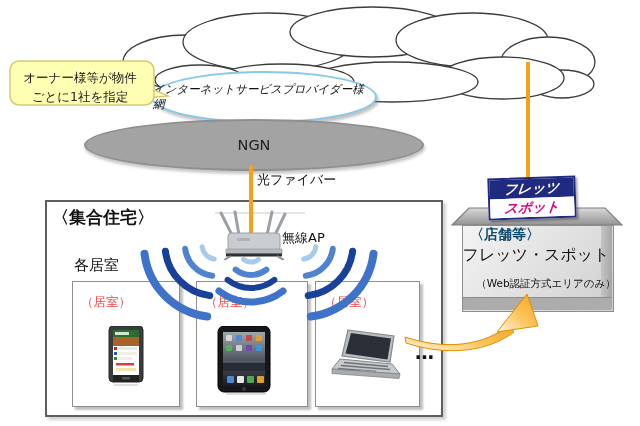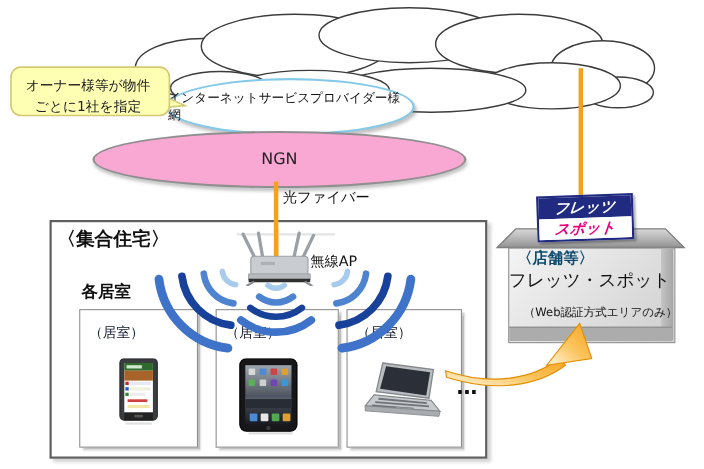--- a/index.html
+++ b/index.html
@@ -9,41 +9,41 @@
   .lbl{white-space:nowrap;}
   
   .cloud-label{left:300px;top:37px;width:110px;text-align:center;font-size:13.5px;color:#222;}
   
   .oline{width:4px;background:#F7A11B;}
   .fiber-line{left:249px;top:165px;height:74px;}
   .spot-line{left:526px;top:62px;height:118px;}
   
   .isp{left:151px;top:71px;width:222px;height:48px;border-radius:50%;background:#fff;
        border:2.5px solid #85C9E9;box-shadow:2px 3px 3px rgba(120,120,120,.45);
-       display:flex;align-items:center;justify-content:center;}
+       display:flex;align-items:center;justify-content:center;font-style:italic;}
   .isp span{font-size:11.5px;color:#111;}
   
-  .ngn{left:84px;top:119px;width:336px;height:48px;border-radius:50%;background:#f9a8d4;
+  .ngn{left:84px;top:119px;width:336px;height:48px;border-radius:50%;background:#a3a3a3;
        border:2.5px solid #8F8F8F;box-shadow:1px 3px 3px rgba(110,110,110,.4);
        display:flex;align-items:center;justify-content:center;}
   .ngn span{font-size:14.5px;color:#222;}
   .fiber-label{left:257px;top:171px;font-size:13px;color:#111;}
   
   .callout-text{left:12px;top:68px;width:136px;text-align:center;font-size:12.5px;line-height:1.55;color:#222;}
   
   .apartment{left:45px;top:200px;width:394px;height:213px;border:2px solid #5F5F5F;background:#fff;
              box-shadow:3px 3px 3px rgba(0,0,0,.18);}
   .apt-title{left:52px;top:206px;font-size:17px;font-weight:bold;color:#111;}
-  .rooms-heading{left:74px;top:256px;font-size:15px;font-weight:bold;color:#111;}
+  .rooms-heading{left:74px;top:256px;font-size:15px;font-weight:normal;color:#111;}
   .room{top:281px;height:124px;background:#fff;border:1.5px solid #8F8F8F;
         box-shadow:3px 3px 2px rgba(0,0,0,.25);}
   .room1{left:72px;width:106px;}
   .room2{left:196px;width:110px;}
   .room3{left:315px;width:103px;}
-  .room-label{position:absolute;left:8px;top:12px;font-size:12.5px;color:#0f172a;}
+  .room-label{position:absolute;left:8px;top:12px;font-size:12.5px;color:#ef4444;}
   .ap-label{left:282px;top:229px;font-size:13px;color:#111;}
   .dots{left:415px;top:341px;width:28px;font-size:19px;font-weight:bold;letter-spacing:1px;color:#111;}
   
   .shop-body{left:462px;top:225px;width:150px;height:85px;border:1px solid #8D8D8D;
              background:linear-gradient(135deg,#F4F4F4 0%,#E3E3E3 45%,#CFCFCF 100%);}
   .shop-side{left:601px;top:226px;width:11px;height:83px;background:linear-gradient(90deg,#C4C4C4,#A6A6A6);}
   .shop-floor{left:463px;top:297px;width:148px;height:12px;background:#ACACAC;border-top:1px solid #8D8D8D;}
   .shop-title{left:470px;top:226px;font-size:14px;font-weight:bold;color:#0c4a6e;}
   .shop-l1{left:462px;top:245px;width:148px;text-align:center;font-size:16px;color:#111;}
   .shop-l2{left:462px;top:260px;width:148px;text-align:center;font-size:12px;color:#111;}

